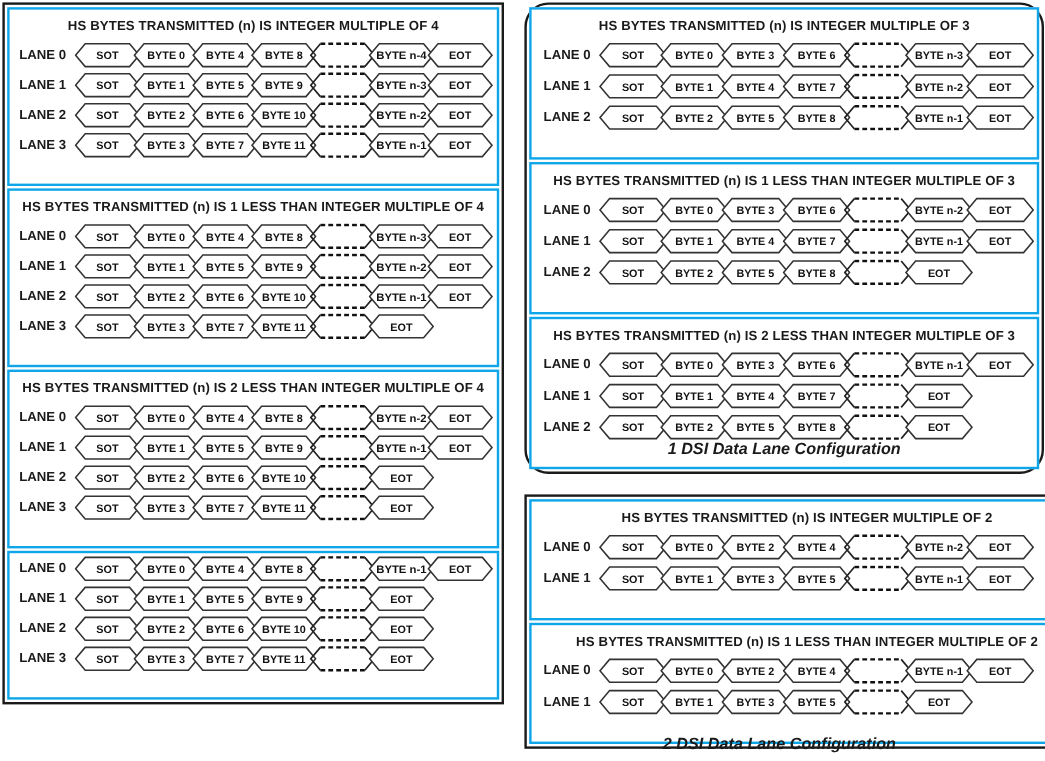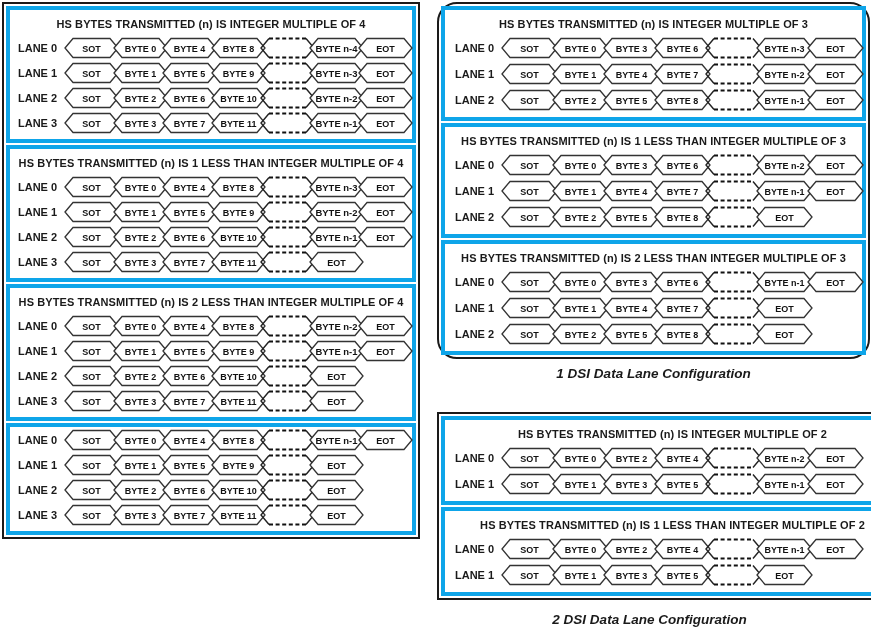--- a/index.html
+++ b/index.html
@@ -4,21 +4,21 @@
 <style>
   * { box-sizing: border-box; }
   html,body { margin:0; padding:0; background:#fff; }
   .canvas {
     position:relative; width:871px; height:634px; background:#ffffff;
     font-family:"Liberation Sans", sans-serif; color:#1a1a1a; overflow:hidden;
   }
   .group {
     position:absolute; border:2px solid #1a1a1a; padding:2px; background:#fff;
   }
-  .panel { border:4px solid #0ea5e9; margin-bottom:2px; padding-bottom:4px; background:#fff; }
+  .panel { border:2px solid #0ea5e9; margin-bottom:2px; padding-bottom:20px; background:#fff; }
   .panel:last-child { margin-bottom:0; }
   .panel-title {
     font-weight:bold; font-size:11px; text-align:center; padding:8px 4px 5px;
     letter-spacing:0.1px; white-space:nowrap;
   }
   .lane { display:flex; align-items:center; height:25px; padding-left:8px; }
   .g3 .lane, .g2 .lane { height:26px; padding-left:10px; }
   .lane-label { font-weight:bold; font-size:11px; width:46px; flex:none; white-space:nowrap; }
   .cells { display:flex; align-items:flex-start; }
   .cells svg { flex:none; display:block; }

